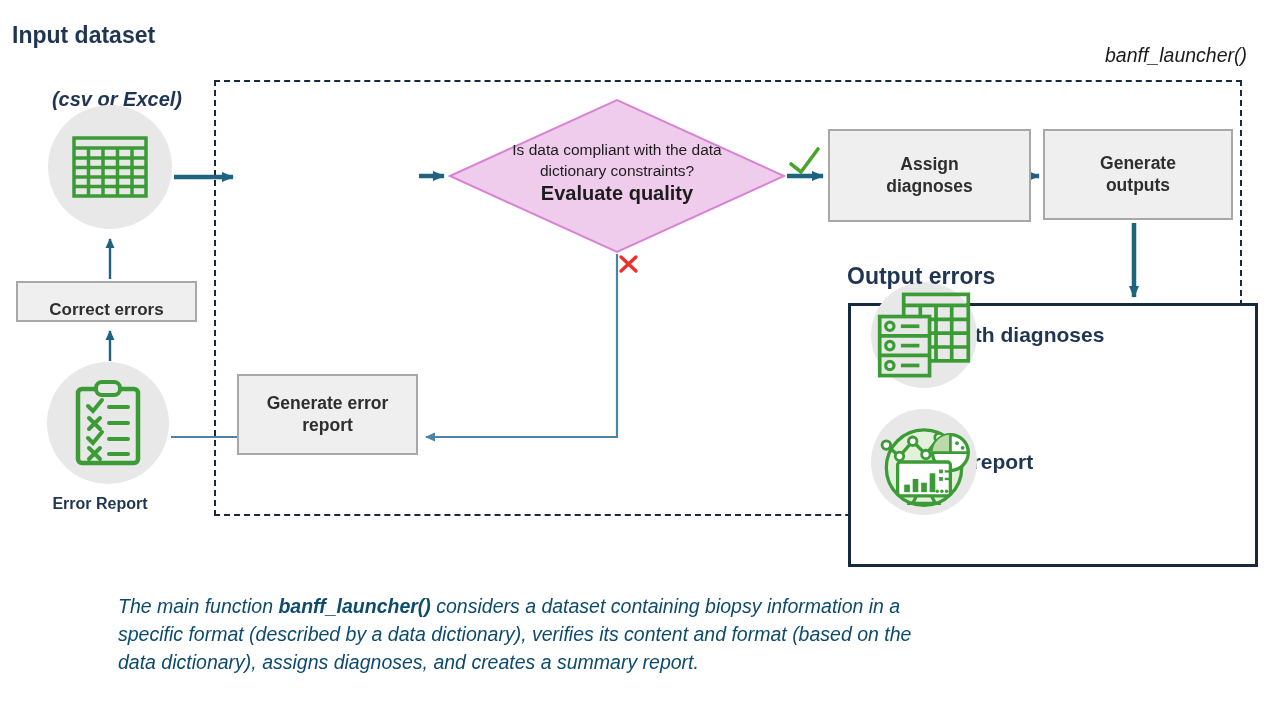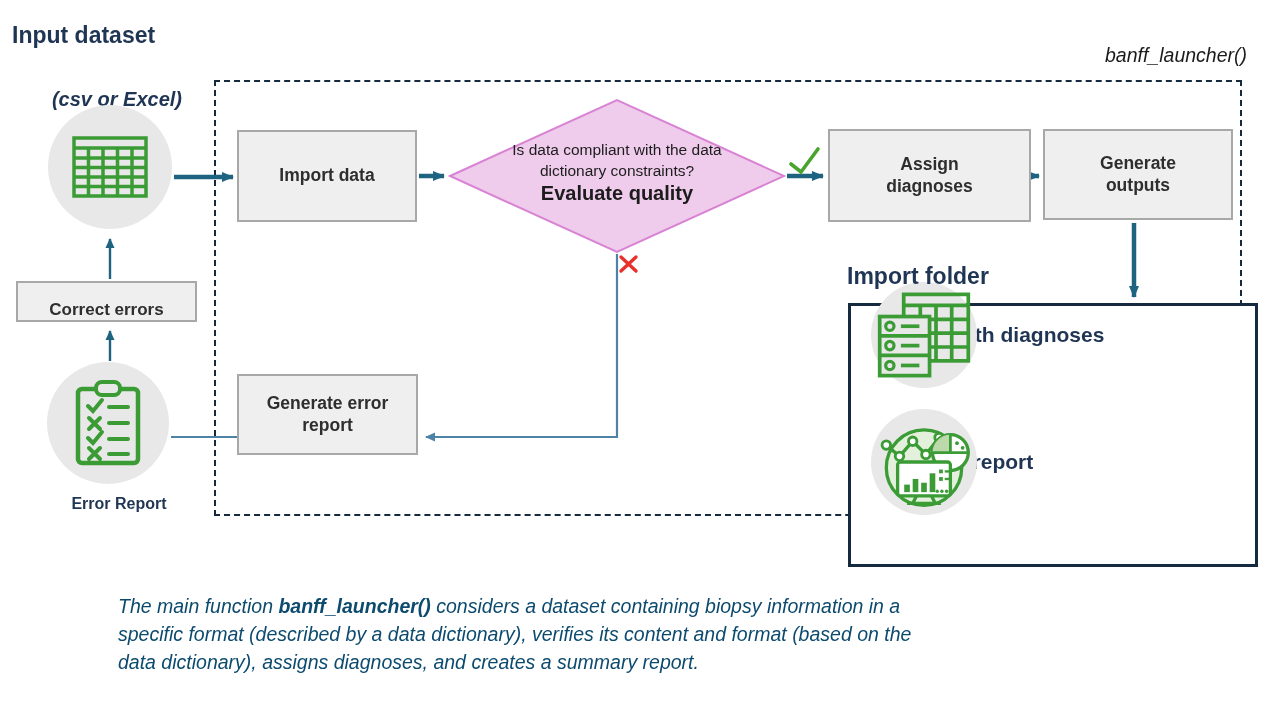--- a/index.html
+++ b/index.html
@@ -45,21 +45,21 @@
   #input-title{position:absolute;left:12px;top:22px;width:210px;text-align:left;
     font-size:23px;font-weight:bold;z-index:4;}
   #input-subtitle{position:absolute;left:12px;top:54px;width:210px;text-align:center;
     font-size:20px;font-weight:bold;font-style:italic;z-index:4;margin-top:34px;}
   #fn-label{position:absolute;right:33px;top:44px;font-size:19.5px;font-style:italic;
     color:#1b1b1b;z-index:4;}
   #diamond-text{position:absolute;left:477px;top:140px;width:280px;text-align:center;z-index:4;}
   #diamond-title{font-size:20px;font-weight:bold;color:#1c1c1c;margin:0 0 4px 0;}
   #diamond-question{font-size:15.5px;color:#1c1c1c;line-height:1.35;width:252px;margin:0 auto;}
   #output-title{position:absolute;left:847px;top:263px;font-size:23px;font-weight:bold;z-index:4;}
-  #error-label{position:absolute;left:29px;top:495px;width:180px;text-align:center;
+  #error-label{position:absolute;left:10px;top:495px;width:180px;text-align:center;
     font-size:16px;font-weight:bold;z-index:4;}
   .out-row{position:absolute;left:20px;display:flex;align-items:center;gap:22px;}
   .out-label{font-size:21px;font-weight:bold;color:#1f3553;white-space:nowrap;}
   #caption{
     position:absolute;left:118px;top:592px;width:980px;
     font-size:19.5px;font-style:italic;color:#0c4a6e;line-height:28px;
     white-space:pre-line;z-index:4;
   }
   #caption b{font-style:italic;}
 </style>
@@ -158,21 +158,21 @@
     <path d="M237,437 L171,437" stroke="#4e82a6" stroke-width="2.2"></path>
     <path d="M110,361 L110,331" stroke="#1e6480" stroke-width="2.4" marker-end="url(#ah-teal-sm)"></path>
     <path d="M110,279 L110,239" stroke="#1e6480" stroke-width="2.4" marker-end="url(#ah-teal-sm)"></path>
     <polyline points="791,164 801,172 818,149" fill="none" stroke="#4aa32d" stroke-width="3.6" stroke-linecap="round"></polyline>
     <path d="M621,257 L636,271 M636,257 L621,271" stroke="#e8312a" stroke-width="3.4" stroke-linecap="round"></path>
   </svg>
 
   <div id="input-title" class="navy">Input dataset</div>
   <div id="input-subtitle" class="navy">(csv or Excel)</div>
   <div id="fn-label">banff_launcher()</div>
-  <div id="output-title" class="navy">Import folder</div>
+  <div id="output-title" class="navy">Output errors</div>
 
   <div id="circle-input" class="gcircle">
     <svg width="76" height="62" viewBox="0 0 76 62">
       <g fill="none" stroke="#3b9b35" stroke-width="3.5">
         <rect x="2" y="2" width="72" height="58"></rect>
         <line x1="2" y1="12" x2="74" y2="12"></line>
         <line x1="2" y1="22" x2="74" y2="22"></line>
         <line x1="2" y1="31.5" x2="74" y2="31.5"></line>
         <line x1="2" y1="41" x2="74" y2="41"></line>
         <line x1="2" y1="50.5" x2="74" y2="50.5"></line>
@@ -195,23 +195,20 @@
         <path d="M14,68 L25,79 M25,68 L14,79"></path>
         <line x1="34" y1="27" x2="53" y2="27"></line>
         <line x1="34" y1="43" x2="53" y2="43"></line>
         <line x1="34" y1="59" x2="53" y2="59"></line>
         <line x1="34" y1="74" x2="53" y2="74"></line>
       </g>
     </svg>
   </div>
   <div id="error-label" class="navy">Error Report</div>
 
-  <div id="box-import" class="pbox">
-    <span>Import data</span>
-  </div>
   <div id="box-assign" class="pbox">
     <span class="wrap110">Assign diagnoses</span>
   </div>
   <div id="box-outputs" class="pbox">
     <span class="wrap110">Generate outputs</span>
   </div>
   <div id="box-correct" class="pbox">
     <span>Correct errors</span>
   </div>
   <div id="box-generror" class="pbox">

